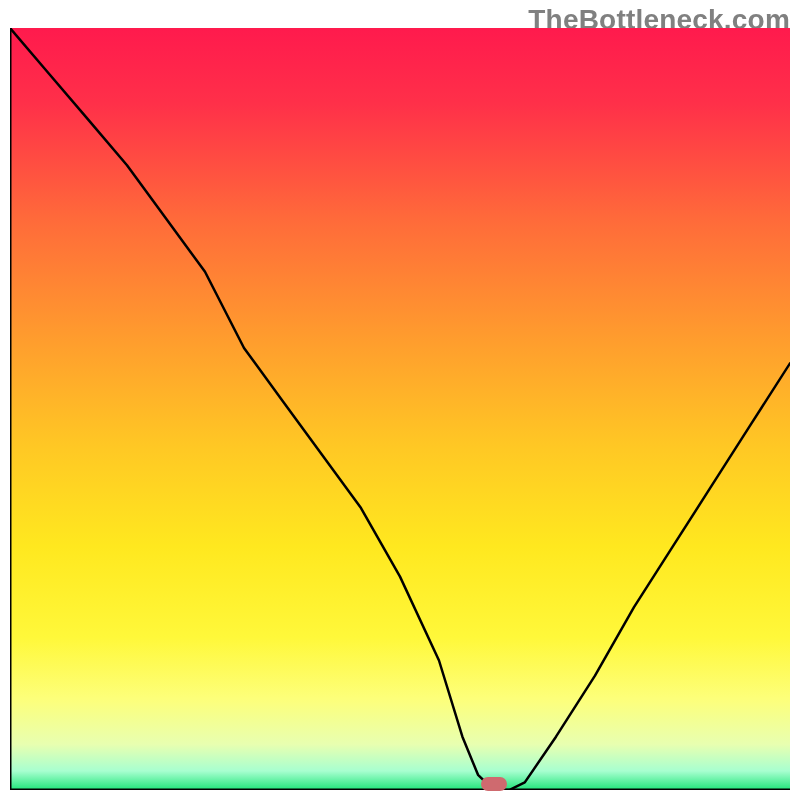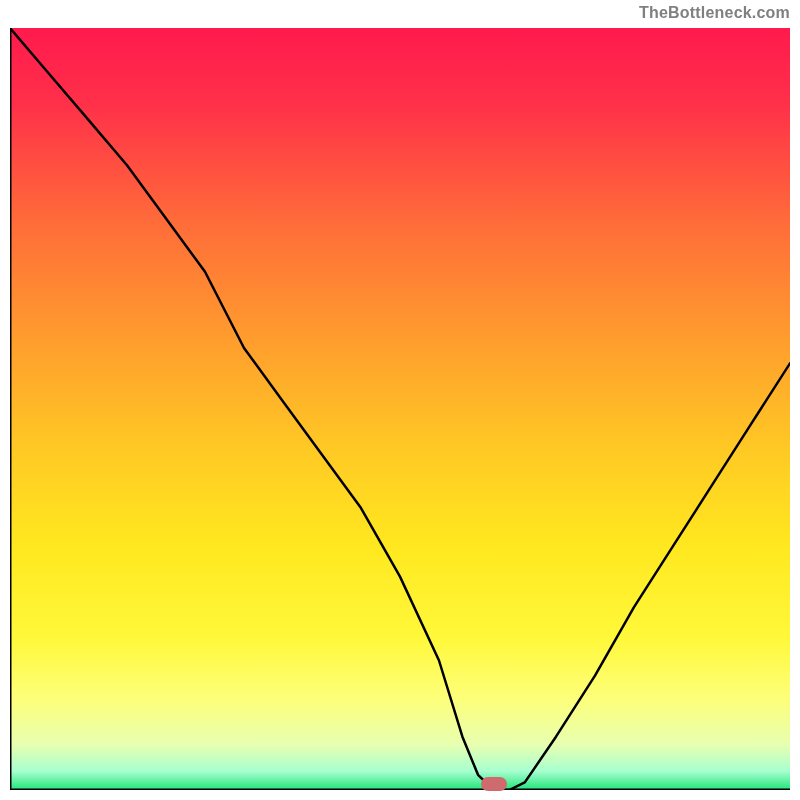--- a/index.html
+++ b/index.html
@@ -12,21 +12,21 @@
   }
   .wrap {
     position: relative;
     width: 800px;
     height: 800px;
   }
   .attribution {
     position: absolute;
     top: 4px;
     right: 10px;
-    font-size: 16px;
+    font-size: 28px;
     font-weight: bold;
     color: #808080;
     letter-spacing: 0.2px;
   }
   
   .plot {
     position: absolute;
     left: 10px;
     top: 28px;
     width: 780px;   

